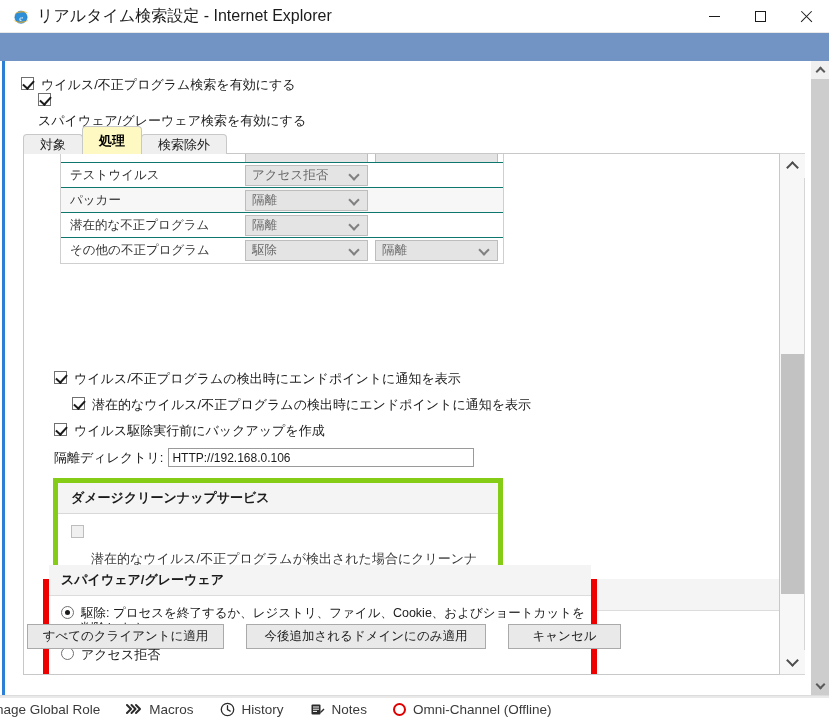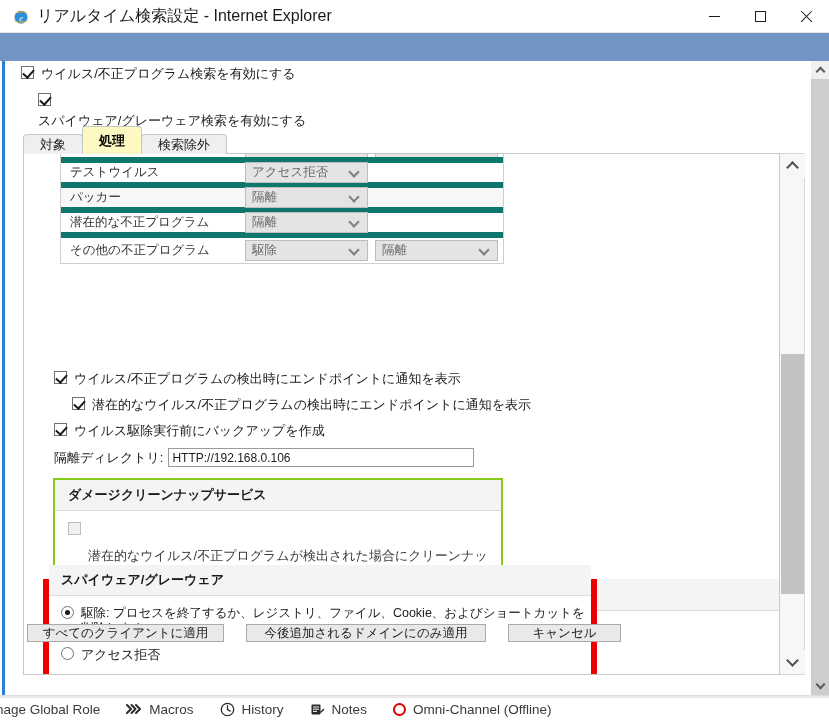--- a/index.html
+++ b/index.html
@@ -56,21 +56,21 @@
   }
   .rb.checked::after {
     content:""; position:absolute; left:3px; top:3px; width:5px; height:5px;
     border-radius:50%; background:#1b1b1b;
   }
 
   .optrow { display:flex; align-items:flex-start; gap:7px; font-size:13px; color:#1b1b1b; line-height:15px; }
   .optrow .lbl { padding-top:0px; }
 
   
-  .topopt1 { position:absolute; left:16px; top:5px; }
+  .topopt1 { position:absolute; left:16px; top:16px; }
   .topopt2 { position:absolute; left:33px; top:32px;flex-direction:column; }
 
   
   .tabs { position:absolute; left:18px; top:65px; height:28px; display:flex; align-items:flex-end; z-index:5; }
   .tab {
     height:20px; padding:0 16px; display:flex; align-items:center; justify-content:center;
     font-size:13px; color:#1b1b1b; background:#efefef;
     border:1px solid #c8c8c8; border-bottom:none;
     border-radius:4px 4px 0 0; margin-right:-1px; position:relative;
   }
@@ -87,21 +87,21 @@
   }
   .ps-arrow { position:absolute; left:0; width:25px; height:24px; display:flex; align-items:center; justify-content:center; background:#f7f7f7; }
   .ps-arrow.up { top:0; } .ps-arrow.down { bottom:0; }
   .chev { width:9px; height:9px; border:solid #4d4d4d; border-width:0 2px 2px 0; display:block; }
   .chev.up { transform: rotate(-135deg); margin-top:3px; }
   .chev.down { transform: rotate(45deg); margin-top:-3px; }
   .ps-thumb { position:absolute; left:1px; width:23px; top:200px; height:240px; background:#c2c2c2; }
 
   
   .tbl { position:absolute; left:36px; top:-3px; width:444px; border:1px solid #cfcfcf; background:#fff; }
-  .trow { display:flex; height:25px; align-items:center; border-bottom:6px solid #0f766e; }
+  .trow { display:flex; height:25px; align-items:center; border-bottom:1px solid #0f766e; }
   .trow:last-child { border-bottom:none; }
   .trow.alt { background:#f7f7f7; }
   .trow.partial { height:11px; overflow:hidden; }
   .tname { width:180px; padding-left:9px; font-size:12.5px; color:#333; white-space:nowrap; }
   .tcell { width:130px; padding-left:4px; }
   .tcell.second { width:130px; }
   .sel {
     width:123px; height:21px; background:#e4e4e4; border:1px solid #bdbdbd;
     display:flex; align-items:center; padding-left:6px; position:relative;
     font-size:12.5px; color:#6a6a6a; white-space:nowrap;
@@ -114,42 +114,42 @@
   .mid2 { position:absolute; left:48px; top:243px; }
   .mid3 { position:absolute; left:30px; top:269px; }
   .dirrow { position:absolute; left:30px; top:294px; display:flex; align-items:center; gap:5px; font-size:13px; color:#1b1b1b; }
   .dirinput {
     width:306px; height:19px; border:1px solid #9a9a9a; background:#fff;
     font-size:12px; color:#1b1b1b; padding:0 3px; line-height:17px;
     font-family:"Liberation Sans","DejaVu Sans",sans-serif;
   }
 
   
-  .dcs { position:absolute; left:29px; top:324px; width:450px; border:2px solid #84cc16; background:#fff; }
+  .dcs { position:absolute; left:29px; top:324px; width:450px; border:5px solid #84cc16; background:#fff; }
   .dcs-hd { height:31px; background:#f4f4f4; border-bottom:1px solid #d8d8d8; display:flex; align-items:center; padding-left:13px; font-size:13px; font-weight:bold; color:#1b1b1b; }
   .dcs-bd { padding:11px 13px 12px 13px; }
   .dcs-bd .optrow { align-items:flex-start; }
   .dcs-text { font-size:13px; color:#3a3a3a; line-height:20px; max-width:400px;margin-top:24px; }
 
   
   .spy-hl { position:absolute; left:19px; top:425px; width:554px; height:121px; border:6px solid #ef0000; background:#fff; }
   .spy { position:absolute; left:25px; top:411px; width:542px; }
   .spy-hd { height:31px; background:#f4f4f4; border-bottom:1px solid #dcdcdc; display:flex; align-items:center; padding-left:12px; font-size:13px; font-weight:bold; color:#1b1b1b; }
   .spy-bd { padding-top:10px; }
   .spy-bd .optrow { margin-bottom:11px; padding-left:12px; }
   .spy-bd .optrow:last-child { margin-bottom:0; }
   .spy-small { font-size:12.5px; }
 
   
   .spy-right-hd { position:absolute; left:573px; top:425px; width:182px; height:32px; background:#f4f4f4; border-bottom:1px solid #dcdcdc; }
 
   
   .btnrow { position:absolute; left:22px; top:563px; display:flex; gap:22px; }
   .btn {
-    height:18px; background:#e9e9e9; border:1px solid #aaaaaa;
+    height:25px; background:#e9e9e9; border:1px solid #aaaaaa;
     display:flex; align-items:center; justify-content:center;
     font-size:12.5px; color:#1b1b1b; padding:0 14px; white-space:nowrap; cursor:default;
   }
   .btn.b1 { width:197px; } .btn.b2 { width:240px; } .btn.b3 { width:113px; }
 
   
   .win-scroll { position:absolute; right:0; top:61px; width:18px; height:634px; background:#f0f0f0; }
   .ws-arrow { position:absolute; left:0; width:18px; height:18px; display:flex; align-items:center; justify-content:center; }
   .ws-arrow.up { top:0; } .ws-arrow.down { bottom:0; }
   .ws-chev { width:7px; height:7px; border:solid #5a5a5a; border-width:0 2px 2px 0; display:block; }

